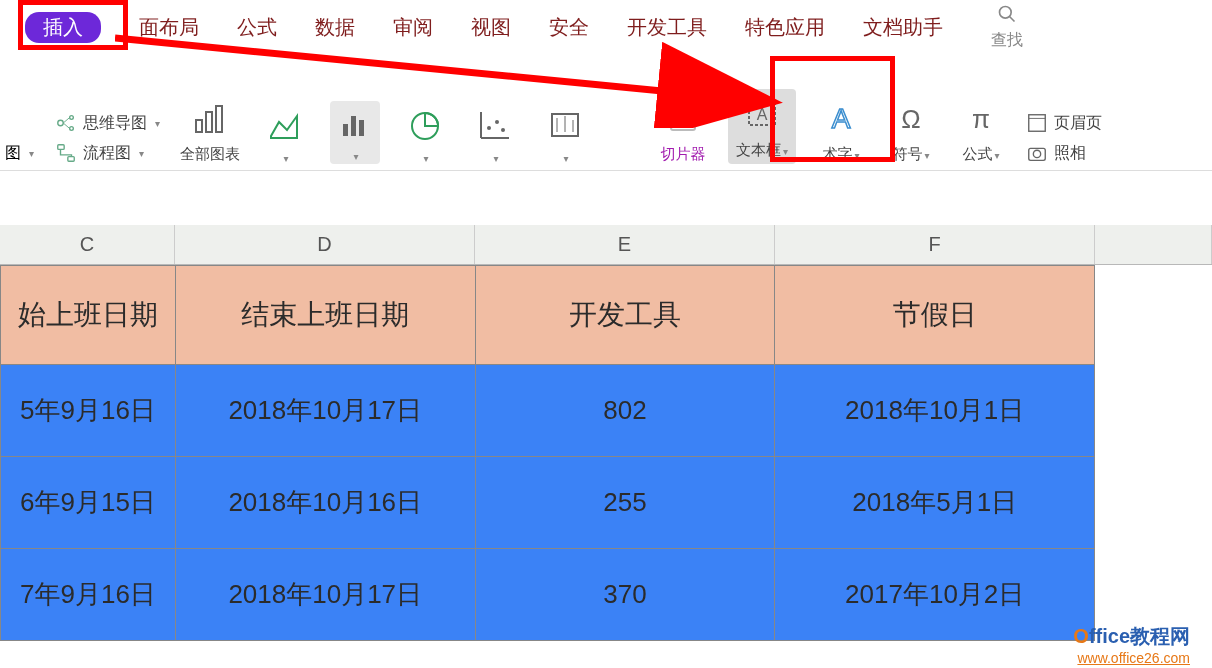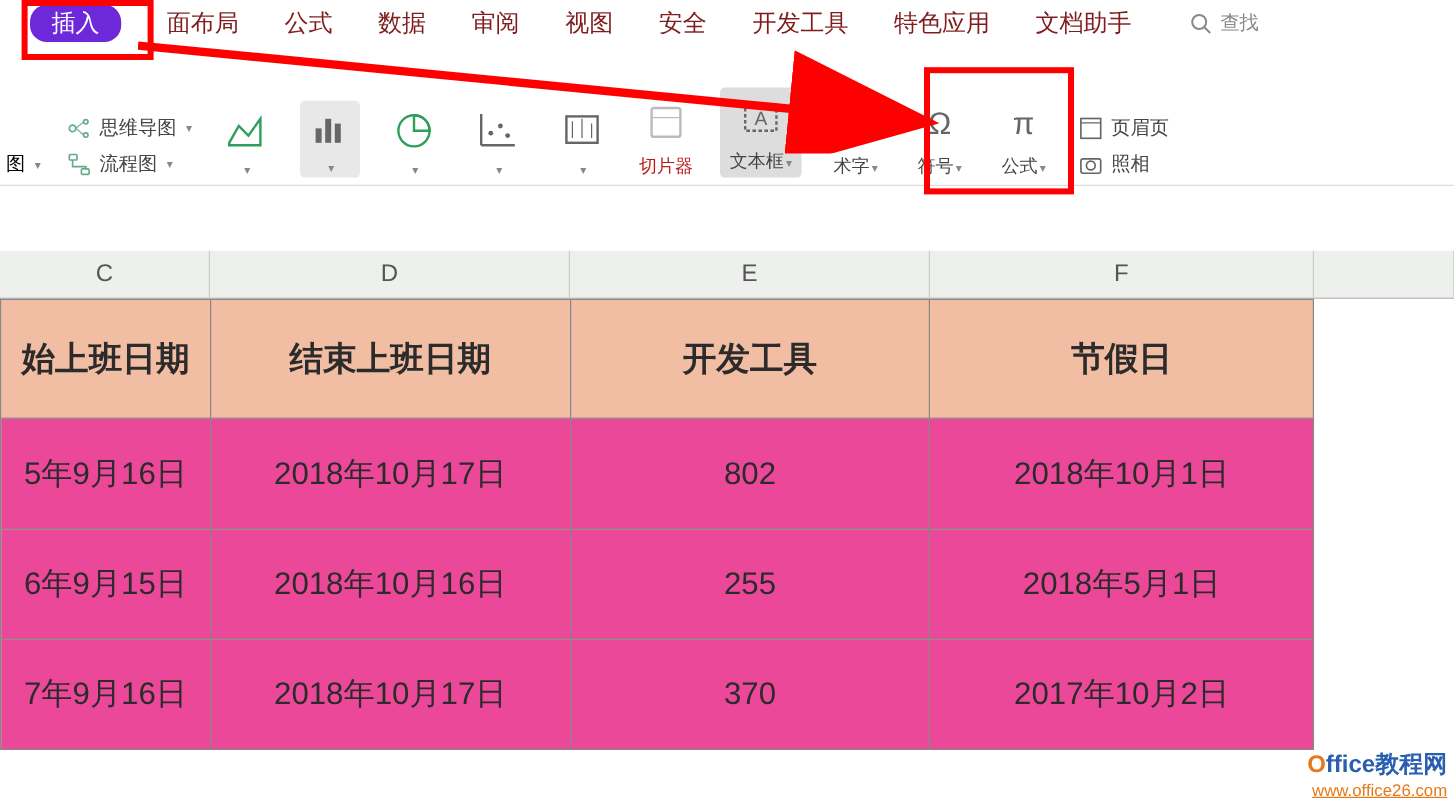--- a/index.html
+++ b/index.html
@@ -1,52 +1,52 @@
 <!DOCTYPE html>
 <html><head>
   <meta charset="utf-8">
   <style>
     * { margin: 0; padding: 0; box-sizing: border-box; }
     body { font-family: "Microsoft YaHei", Arial, sans-serif; background: #fff; width: 1212px; height: 668px; overflow: hidden; position: relative; }
 
     .ribbon-tabs { display: flex; align-items: center; padding: 4px 0 10px 25px; gap: 38px; background: #fff; position: relative; }
     .tab { font-size: 20px; color: #7f1d1d; cursor: pointer; }
     .tab-active { background: #6d28d9; color: #fff; padding: 2px 18px; border-radius: 14px; font-size: 20px; }
-    .search-wrap { display: flex; align-items: center; gap: 6px; color: #888; margin-left: 10px; }
+    .search-wrap { display: flex; align-items: center; gap: 6px; color: #888; margin-left: 10px; flex-direction: column; }
 
     .highlight-red { border: 5px solid #ff0000; position: absolute; pointer-events: none; }
     .hl1 { left: 18px; top: 0px; width: 110px; height: 50px; }
     .hl2 { left: 770px; top: 56px; width: 125px; height: 106px; }
 
     .ribbon-tools { display: flex; align-items: flex-end; padding: 8px 0 6px 30px; gap: 20px; background: #fff; border-bottom: 1px solid #ddd; min-height: 110px; }
     .tool { display: flex; flex-direction: column; align-items: center; gap: 6px; font-size: 15px; color: #444; cursor: pointer; min-width: 50px; }
     .tool-side { display: flex; flex-direction: column; gap: 8px; font-size: 16px; color: #444; }
     .tool-side-row { display: flex; align-items: center; gap: 6px; }
     .icon-box { width: 42px; height: 42px; display: flex; align-items: center; justify-content: center; color: #666; }
     .icon-svg { width: 36px; height: 36px; }
     .drop { font-size: 10px; color: #888; margin-left: 2px; }
     .tool-selected { background: #e8e8e8; border-radius: 4px; padding: 2px; }
-    .tool-disabled { color: #b91c1c; }
+    .tool-disabled { color: #a21caf; margin-left: 48px; }
     .tool-disabled .icon-box { color: #bbb; }
     .tool-textbox { background: #ddd; border-radius: 4px; padding: 4px 8px; }
 
     .sheet-area { padding-top: 54px; }
     .col-headers { display: flex; background: #eef0ed; border-bottom: 1px solid #b8b8b8; }
     .col-header { text-align: center; font-size: 20px; color: #555; border-right: 1px solid #ccc; padding: 8px 0; }
 
     table { border-collapse: collapse; width: 100%; }
-    th { background: #f1bda3; font-size: 28px; font-weight: bold; color: #2b2b2b; padding: 30px 2px; border: 1px solid #878787; }
-    td { background: #ec4899; font-size: 26px; color: #2b2b2b; text-align: center; padding: 28px 6px; border: 1px solid #878787; }
+    th { background: #f1bda3; font-size: 28px; font-weight: normal; color: #2b2b2b; padding: 30px 2px; border: 1px solid #878787; }
+    td { background: #3b82f6; font-size: 26px; color: #2b2b2b; text-align: center; padding: 28px 6px; border: 1px solid #878787; }
     .colC { width: 175px; }
     .colD { width: 300px; }
     .colE { width: 300px; }
     .colF { width: 320px; }
     .colExtra { width: 117px; }
 
-    .watermark { position: absolute; right: 6px; bottom: 2px; text-align: right; font-size: 14px; }
+    .watermark { position: absolute; right: 22px; bottom: 2px; text-align: right; font-size: 14px; }
     .wm1 { color: #2a5fb0; font-weight: bold; font-size: 20px; }
     .wm1 .o { color: #e77817; }
     .wm2 { color: #e77817; font-size: 14px; text-decoration: underline; }
 
     .arrow { position: absolute; left: 115px; top: 28px; pointer-events: none; }
   </style>
 </head>
 <body>
 
 <div class="ribbon-tabs">
@@ -94,20 +94,30 @@
       <svg width="22" height="22" viewBox="0 0 24 24">
           <rect x="3" y="3" width="7" height="5" rx="1" fill="none" stroke="#6a8" stroke-width="1.5"></rect>
           <rect x="14" y="16" width="7" height="5" rx="1" fill="none" stroke="#6a8" stroke-width="1.5"></rect>
           <path d="M6 8 v6 h12 v2" fill="none" stroke="#6a8" stroke-width="1.5"></path>
         </svg>
       <span>流程图</span>
         <span class="drop">▾</span>
     </div>
   </div>
 
+  <div class="tool">
+    <span class="icon-box">
+        <svg class="icon-svg" viewBox="0 0 36 36">
+          <rect x="4" y="20" width="6" height="12" fill="none" stroke="#666" stroke-width="2"></rect>
+          <rect x="14" y="12" width="6" height="20" fill="none" stroke="#666" stroke-width="2"></rect>
+          <rect x="24" y="6" width="6" height="26" fill="none" stroke="#666" stroke-width="2"></rect>
+        </svg>
+      </span>
+    <span>全部图表</span>
+  </div>
 
 
   <div class="tool">
     <span class="icon-box">
         <svg class="icon-svg" viewBox="0 0 36 36">
           <path d="M4 28 L12 14 L20 22 L30 8 V30 H4 Z" fill="none" stroke="#2e9e5b" stroke-width="2"></path>
         </svg>
       </span>
     <span class="drop">▾</span>
   </div>

